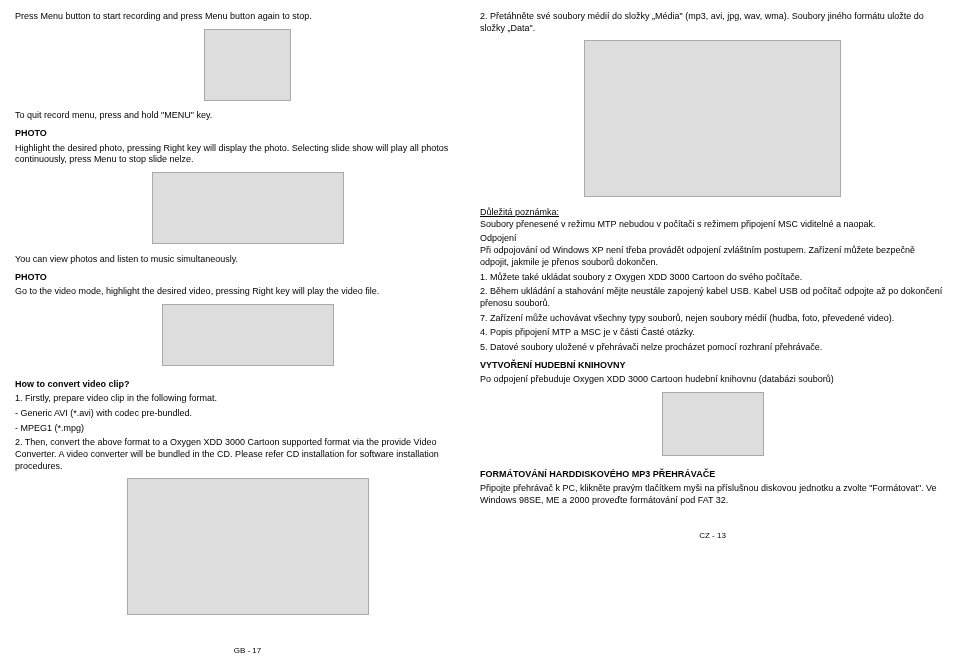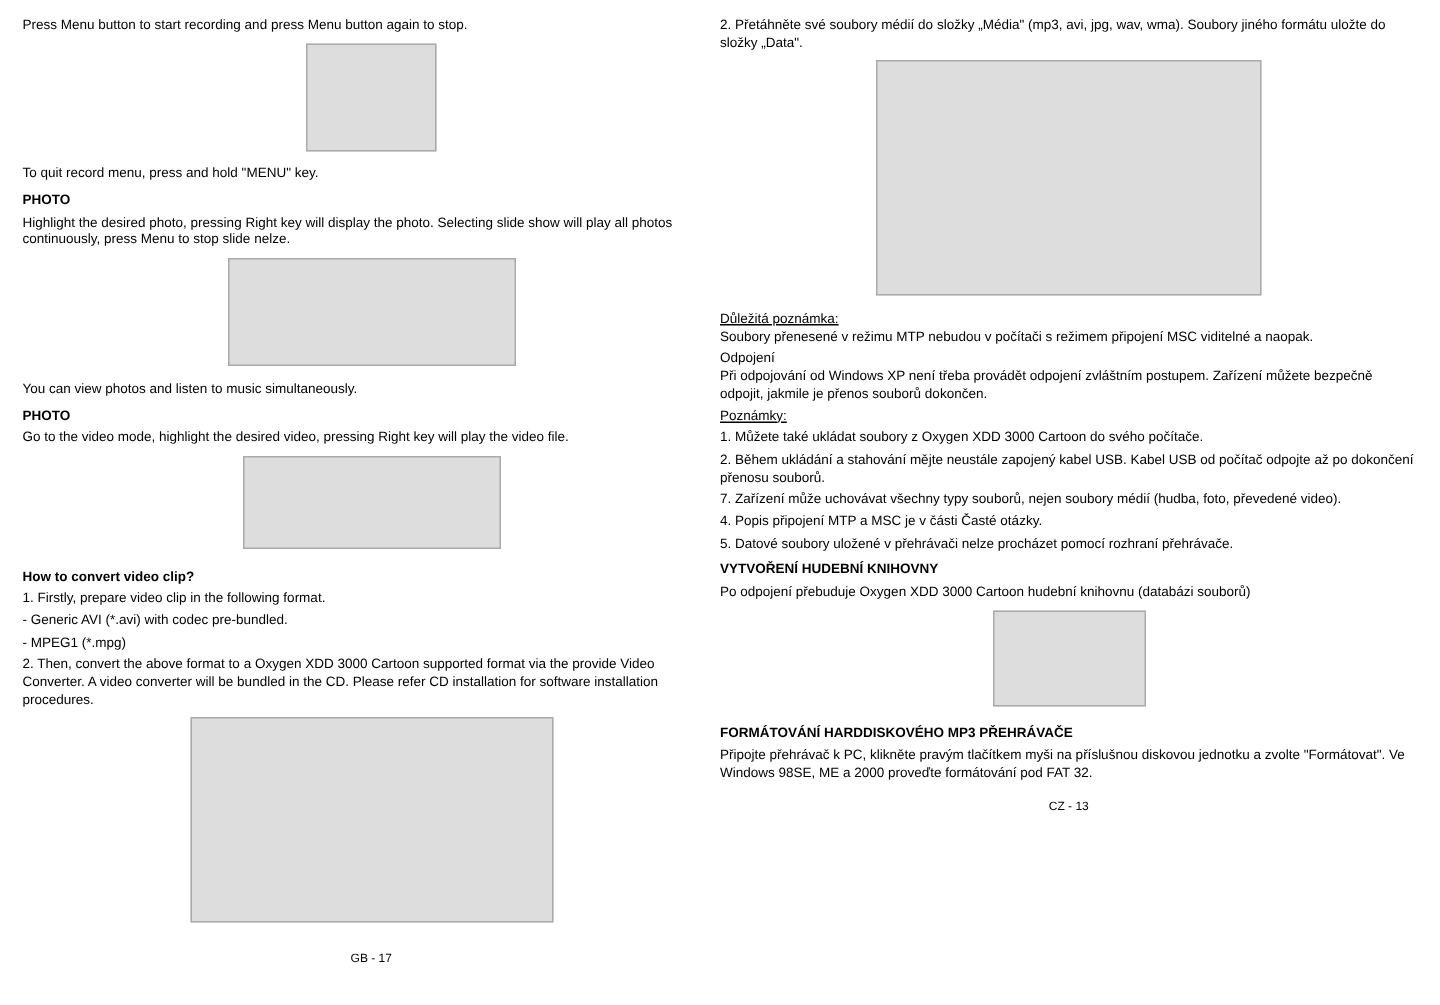--- a/index.html
+++ b/index.html
@@ -32,21 +32,21 @@
   }
   .img-record { width: 85px; height: 70px; }
   .img-photo { width: 190px; height: 70px; }
   .img-video { width: 170px; height: 60px; }
   .img-converter { width: 240px; height: 135px; }
   .img-explorer { width: 255px; height: 155px; }
   .img-building { width: 100px; height: 62px; }
   .footer {
     text-align: center;
     font-size: 8px;
-    margin-top: 12px;
+    margin-top: 24px;
   }
   .u { text-decoration: underline; }
 </style>
 </head>
 <body>
 
 <div class="page">
 
   <div class="col">
     <p>Press Menu button to start recording and press Menu button again to stop.</p>
@@ -101,21 +101,20 @@
     <p>
       <span class="u">Důležitá poznámka:</span><br>
       <span>Soubory přenesené v režimu MTP nebudou v počítači s režimem připojení MSC viditelné a naopak.</span>
     </p>
 
     <p>
       <span class="bold">Odpojení</span><br>
       <span>Při odpojování od Windows XP není třeba provádět odpojení zvláštním postupem. Zařízení můžete bezpečně odpojit, jakmile je přenos souborů dokončen.</span>
     </p>
 
-    <p class="bold u">Poznámky:</p>
     <p>1. Můžete také ukládat soubory z Oxygen XDD 3000 Cartoon do svého počítače.</p>
     <p>2. Během ukládání a stahování mějte neustále zapojený kabel USB. Kabel USB od počítač odpojte až po dokončení přenosu souborů.</p>
     <p>7. Zařízení může uchovávat všechny typy souborů, nejen soubory médií (hudba, foto, převedené video).</p>
     <p>4. Popis připojení MTP a MSC je v části Časté otázky.</p>
     <p>5. Datové soubory uložené v přehrávači nelze procházet pomocí rozhraní přehrávače.</p>
 
     <p class="section-head">VYTVOŘENÍ HUDEBNÍ KNIHOVNY</p>
     <p>Po odpojení přebuduje Oxygen XDD 3000 Cartoon hudební knihovnu (databázi souborů)</p>
 
     <div class="center">

